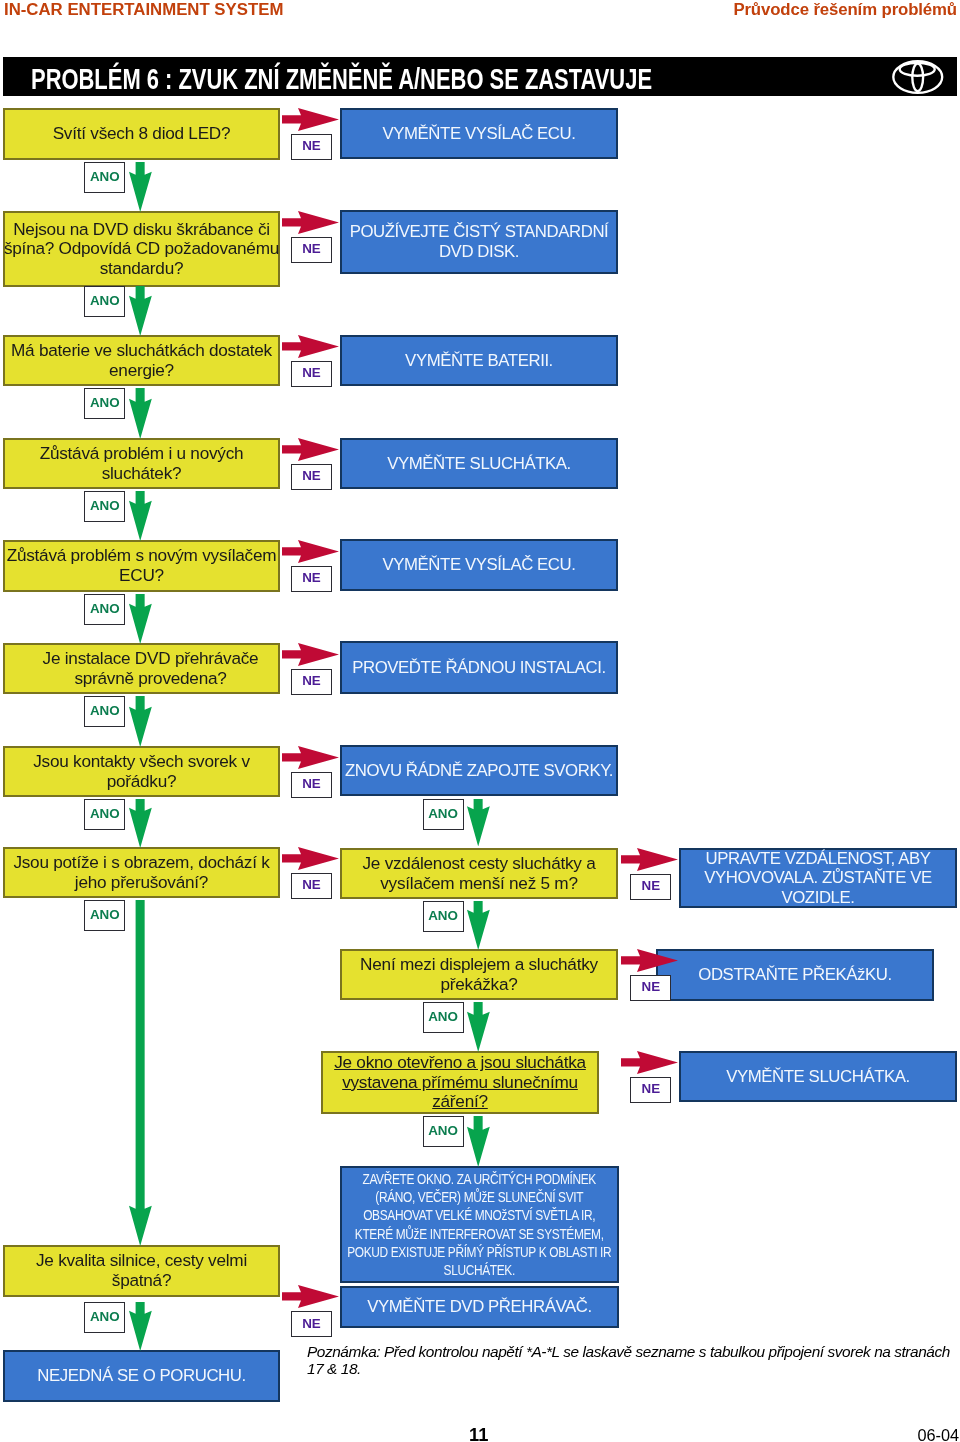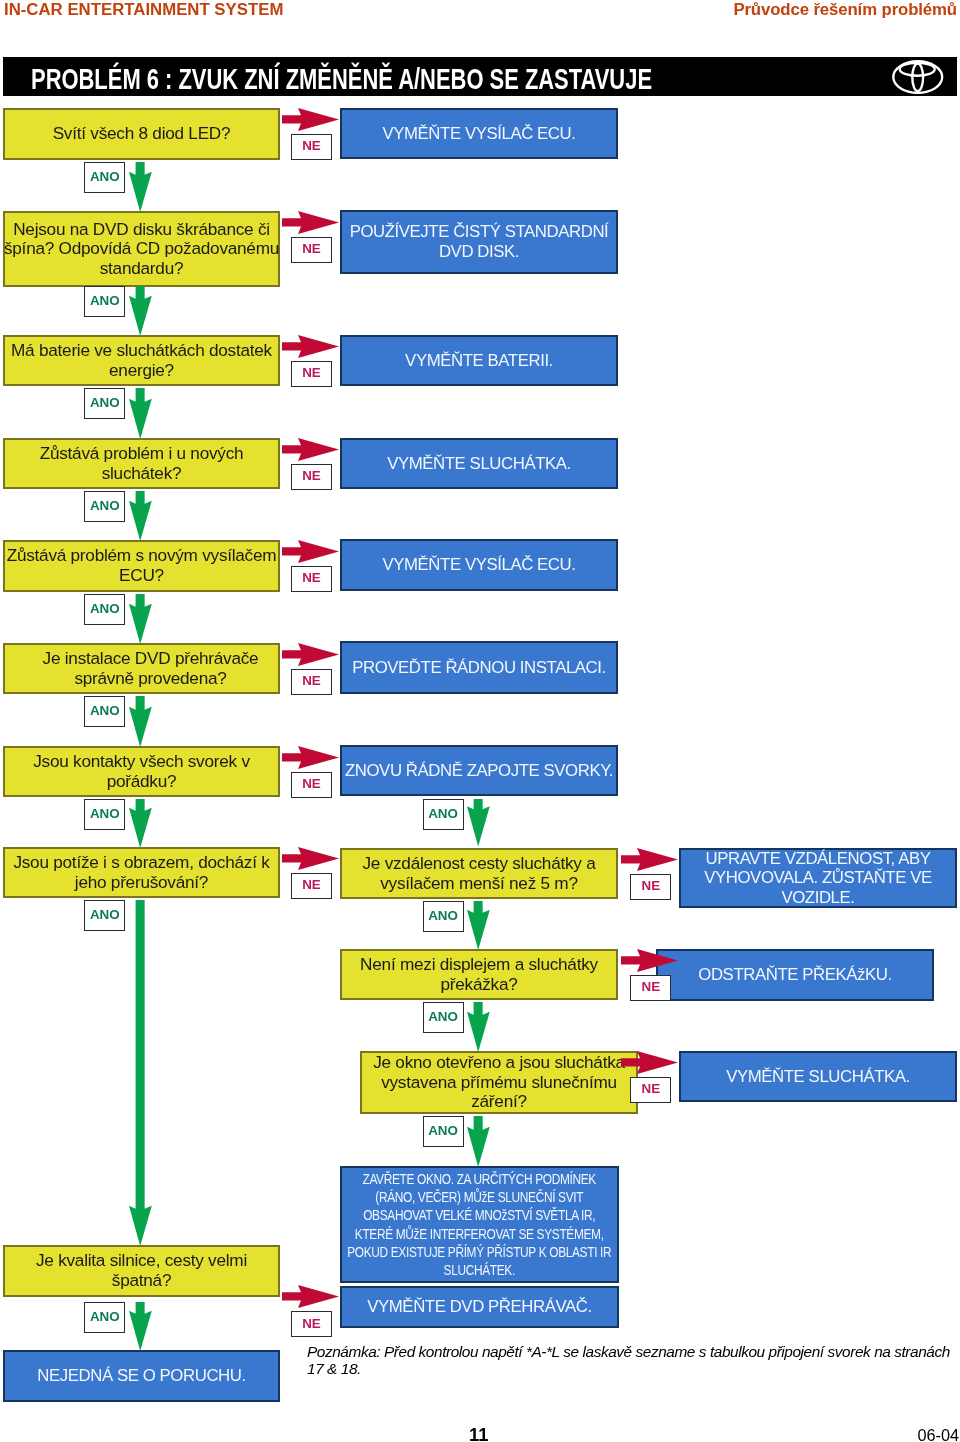--- a/index.html
+++ b/index.html
@@ -29,21 +29,21 @@
   .txt{text-align:center;font-size:17.2px;line-height:19.6px;letter-spacing:-0.25px;}
   .abox .txt{font-size:16.8px;line-height:19.6px;letter-spacing:-0.42px;}
   .abox.small .txt{font-size:14.2px;line-height:18.3px;
                    transform:scaleX(0.84);}
   .ln{display:block;white-space:nowrap;}
 
   .tag{position:absolute;background:#fff;border:1.3px solid #2b2b33;
        box-sizing:border-box;font-weight:bold;text-align:center;
        display:flex;align-items:center;justify-content:center;}
   .tag-ano{width:41.2px;height:31.3px;color:#0c7d4f;font-size:13.4px;padding-bottom:2px;}
-  .tag-ne{width:40.8px;height:25.8px;color:#be185d;font-size:13.4px;padding-bottom:2px;}
+  .tag-ne{width:40.8px;height:25.8px;color:#4c1d95;font-size:13.4px;padding-bottom:2px;}
 
   .arrow{position:absolute;display:block;}
   .note{position:absolute;font-style:italic;font-size:15.4px;line-height:17.3px;
         color:#000;letter-spacing:-0.43px;}
   .note .ln{display:block;white-space:nowrap;}
   .foot{position:absolute;color:#000;}
   #page-num{font-weight:bold;font-size:18.3px;}
   #doc-code{font-size:16.3px;}
 </style>
 </head>
@@ -113,21 +113,21 @@
         <span class="ln">Je vzdálenost cesty sluchátky a</span>
         <span class="ln">vysílačem menší než 5 m?</span>
       </div>
     </div>
 <div class="qbox" style="left:340px;top:949px;width:278px;height:51px;">
       <div class="txt">
         <span class="ln">Není mezi displejem a sluchátky</span>
         <span class="ln">překážka?</span>
       </div>
     </div>
-<div class="qbox" style="left:360px;top:1051px;width:278px;height:63px;">
+<div class="qbox" style="left:321px;top:1051px;width:278px;height:63px;text-decoration:underline;">
       <div class="txt">
         <span class="ln">Je okno otevřeno a jsou sluchátka</span>
         <span class="ln">vystavena přímému slunečnímu</span>
         <span class="ln">záření?</span>
       </div>
     </div>
 <div class="qbox" style="left:3px;top:1245px;width:277px;height:52px;">
       <div class="txt">
         <span class="ln">Je kvalita silnice, cesty velmi</span>
         <span class="ln">špatná?</span>

